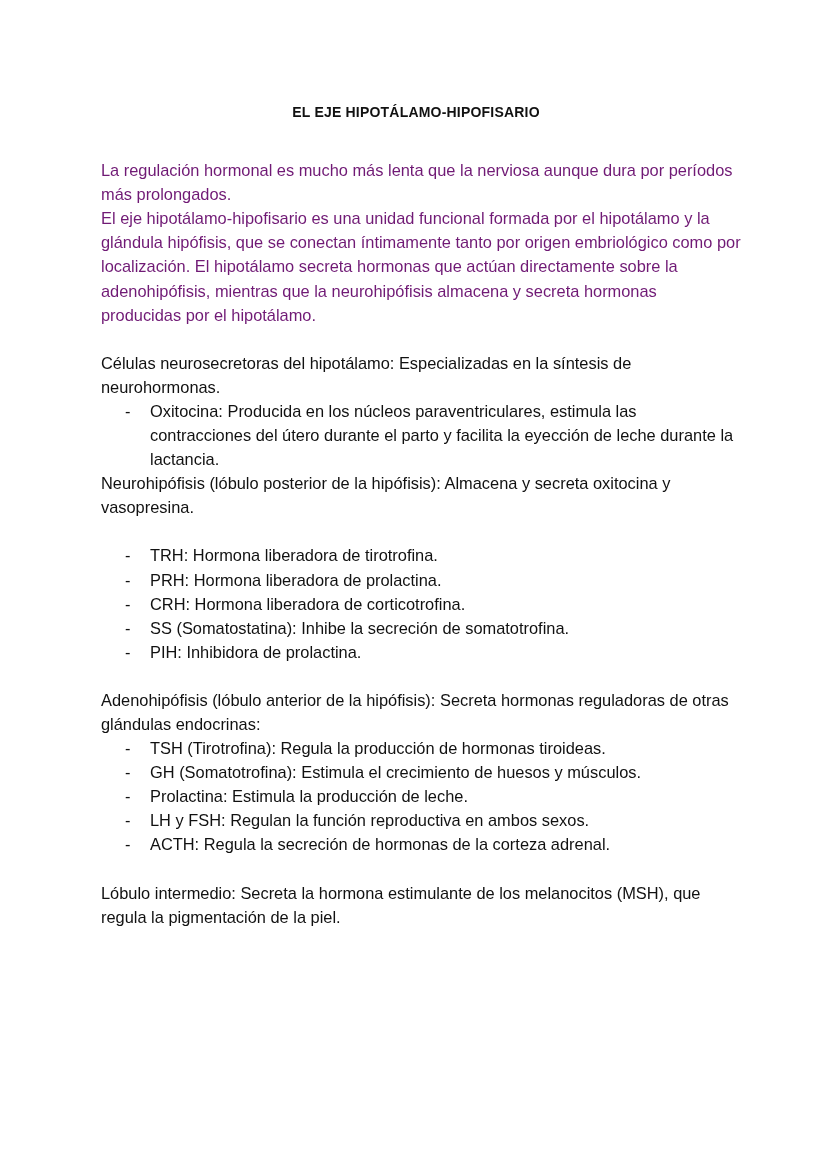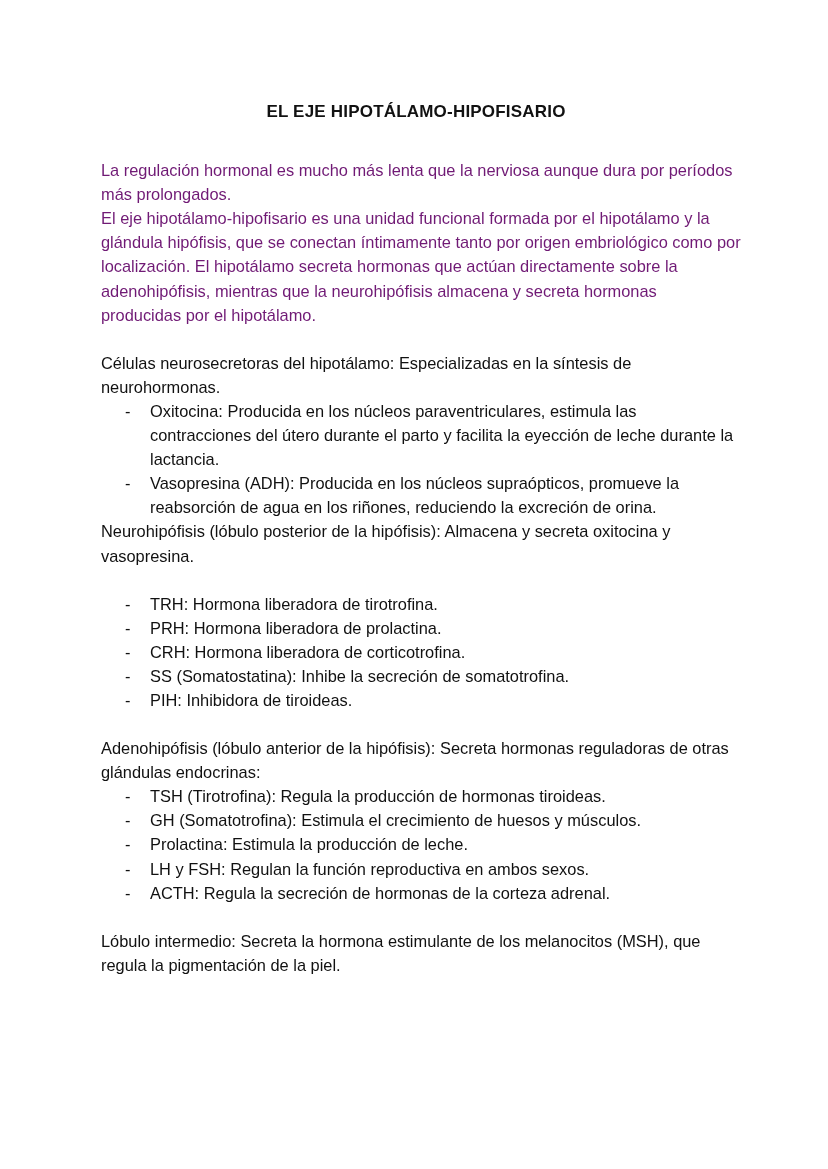--- a/index.html
+++ b/index.html
@@ -1,19 +1,19 @@
 <!DOCTYPE html>
 <html><head>
 <meta charset="utf-8">
 <style>
   html, body { margin: 0; padding: 0; background: #ffffff; }
   body { width: 828px; height: 1169px; position: relative; overflow: hidden;
          font-family: "Liberation Sans", "DejaVu Sans", sans-serif; color: #111111; }
   .page { position: absolute; left: 101px; top: 100px; width: 640px; font-size: 16.4px; line-height: 24.1px; }
-  .title { text-align: center; font-weight: bold; font-size: 17px; letter-spacing: 0.2px; margin: 0 0 34px 0; color: #111; width: 630px; }
+  .title { text-align: center; font-weight: bold; font-size: 14px; letter-spacing: 0.2px; margin: 0 0 34px 0; color: #111; width: 630px; }
   .intro { color: #701a75; }
   .p { margin: 0; }
   .b { font-weight: normal; }
   .gap { height: 24px; }
   ul.dash { list-style: none; margin: 0; padding: 0; }
   ul.dash li { position: relative; padding-left: 49px; }
   ul.dash li::before { content: "-"; position: absolute; left: 24px; top: 0; }
 </style>
 </head>
 <body>
@@ -29,36 +29,35 @@
   </div>
 
   <div class="gap"></div>
 
   <div>
     <p class="p">
       <span class="b">Células neurosecretoras del hipotálamo:</span><span> Especializadas en la síntesis de neurohormonas.</span>
     </p>
     <ul class="dash">
       <li><span class="b">Oxitocina:</span><span> Producida en los núcleos paraventriculares, estimula las contracciones del útero durante el parto y facilita la eyección de leche durante la lactancia.</span></li>
-      <li><span class="b">Vasopresina</span><span> (ADH): Producida en los núcleos supraópticos, promueve la reabsorción de agua en los riñones, reduciendo la excreción de orina.</span></li>
     </ul>
     <p class="p">
       <span class="b">Neurohipófisis (lóbulo posterior de la hipófisis):</span><span> Almacena y secreta oxitocina y vasopresina.</span>
     </p>
   </div>
 
   <div class="gap"></div>
 
   <div>
     <ul class="dash">
       <li>TRH: Hormona liberadora de tirotrofina.</li>
       <li>PRH: Hormona liberadora de prolactina.</li>
       <li>CRH: Hormona liberadora de corticotrofina.</li>
       <li>SS (Somatostatina): Inhibe la secreción de somatotrofina.</li>
-      <li>PIH: Inhibidora de tiroideas.</li>
+      <li>PIH: Inhibidora de prolactina.</li>
     </ul>
   </div>
 
   <div class="gap"></div>
 
   <div>
     <p class="p">
       <span class="b">Adenohipófisis (lóbulo anterior de la hipófisis):</span><span> Secreta hormonas reguladoras de otras glándulas endocrinas:</span>
     </p>
     <ul class="dash">

